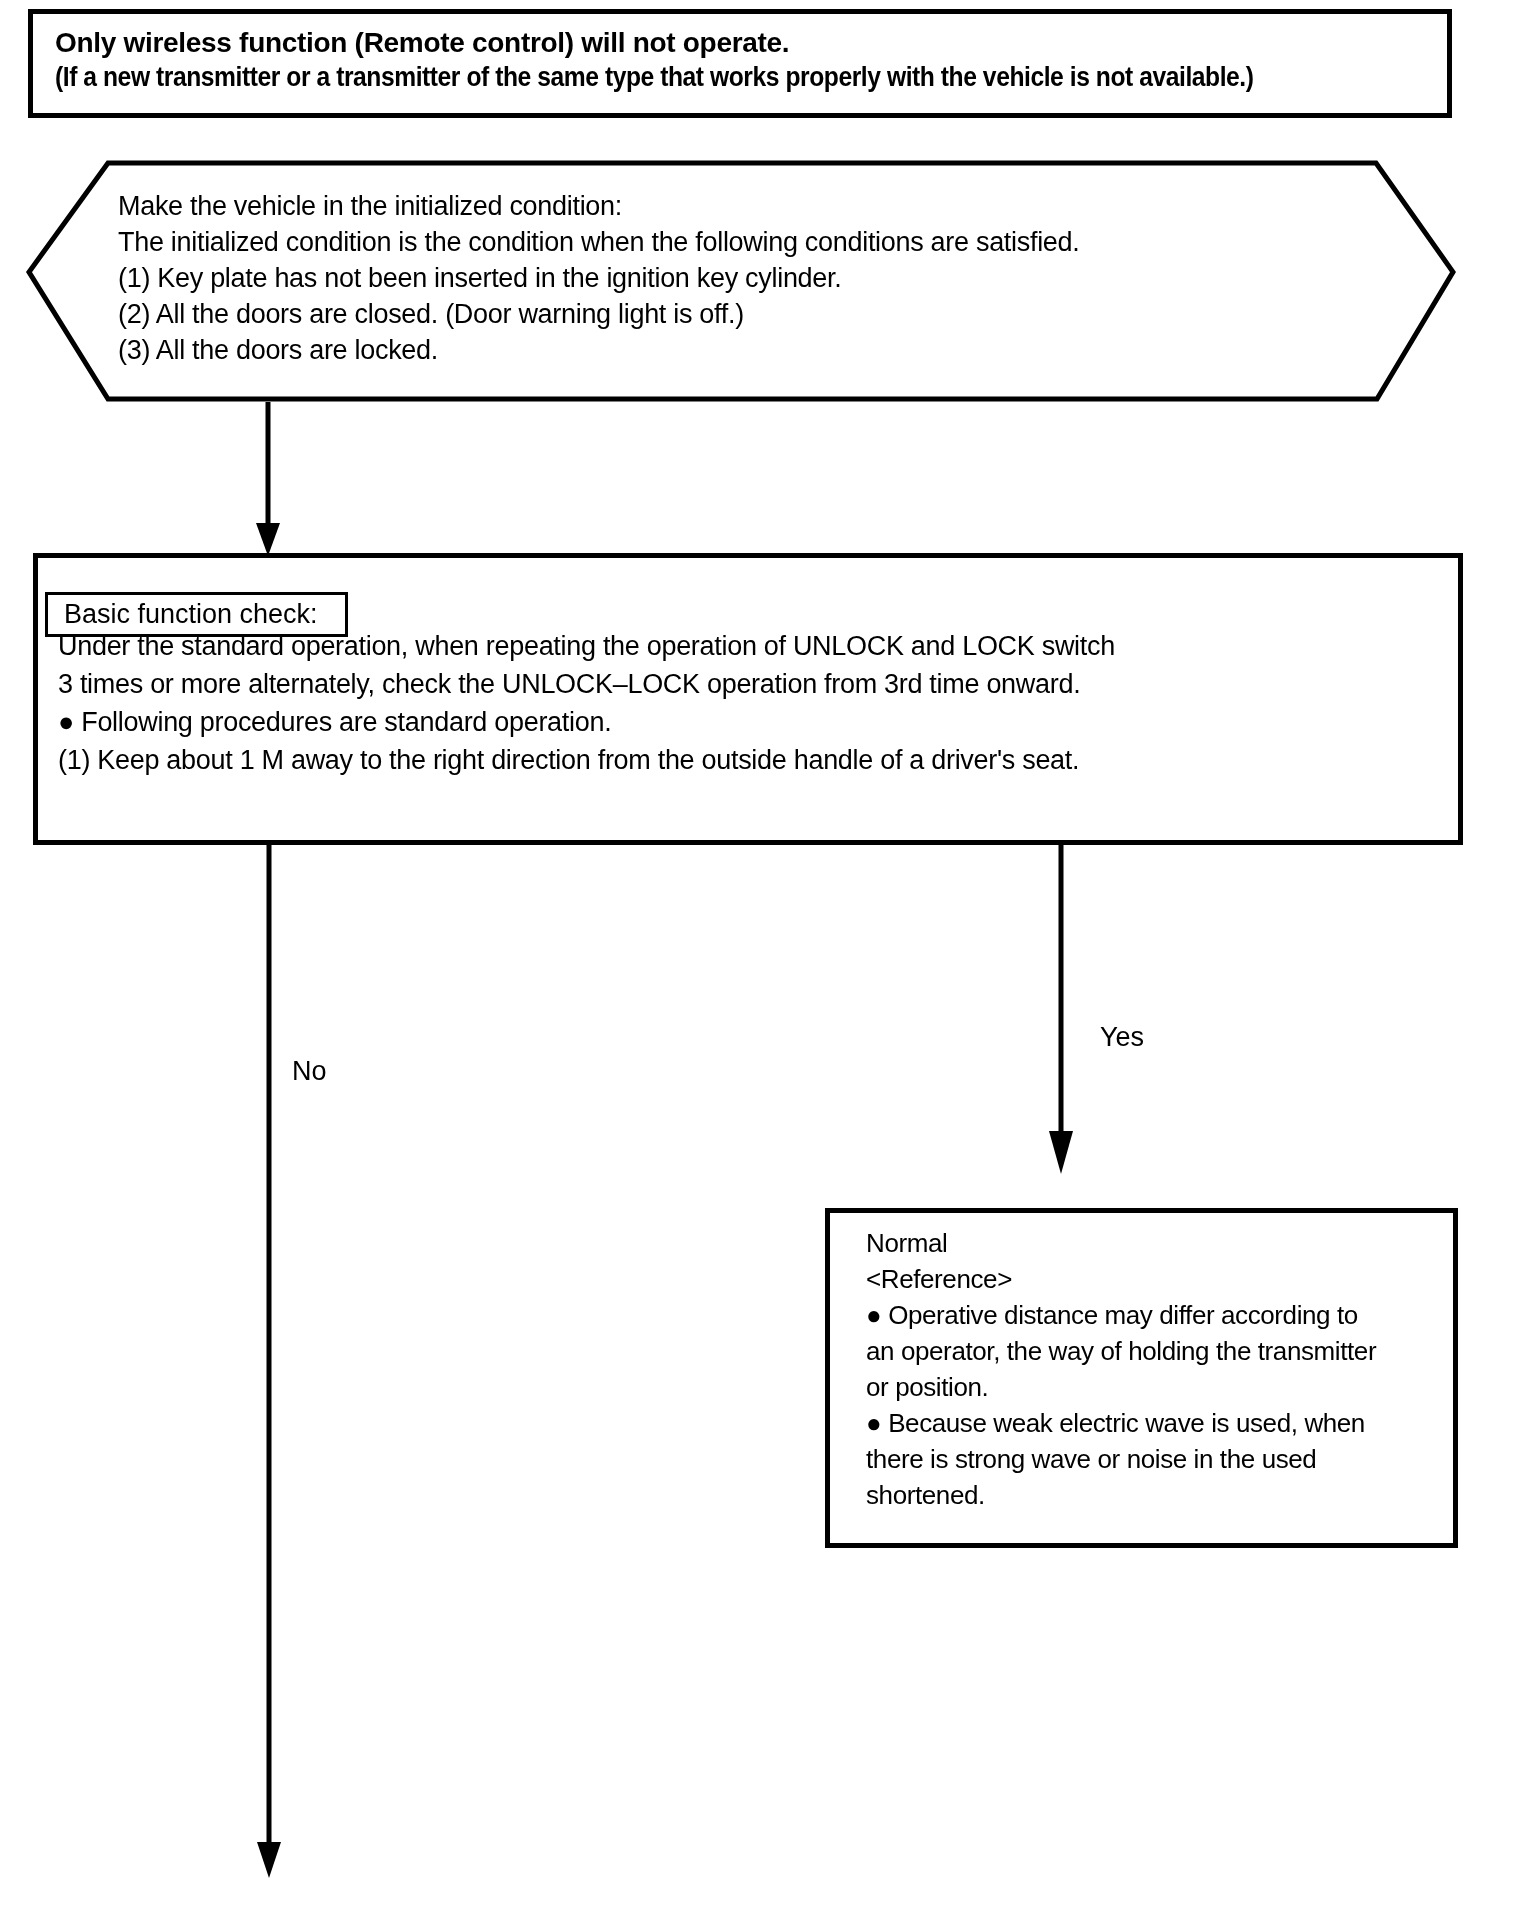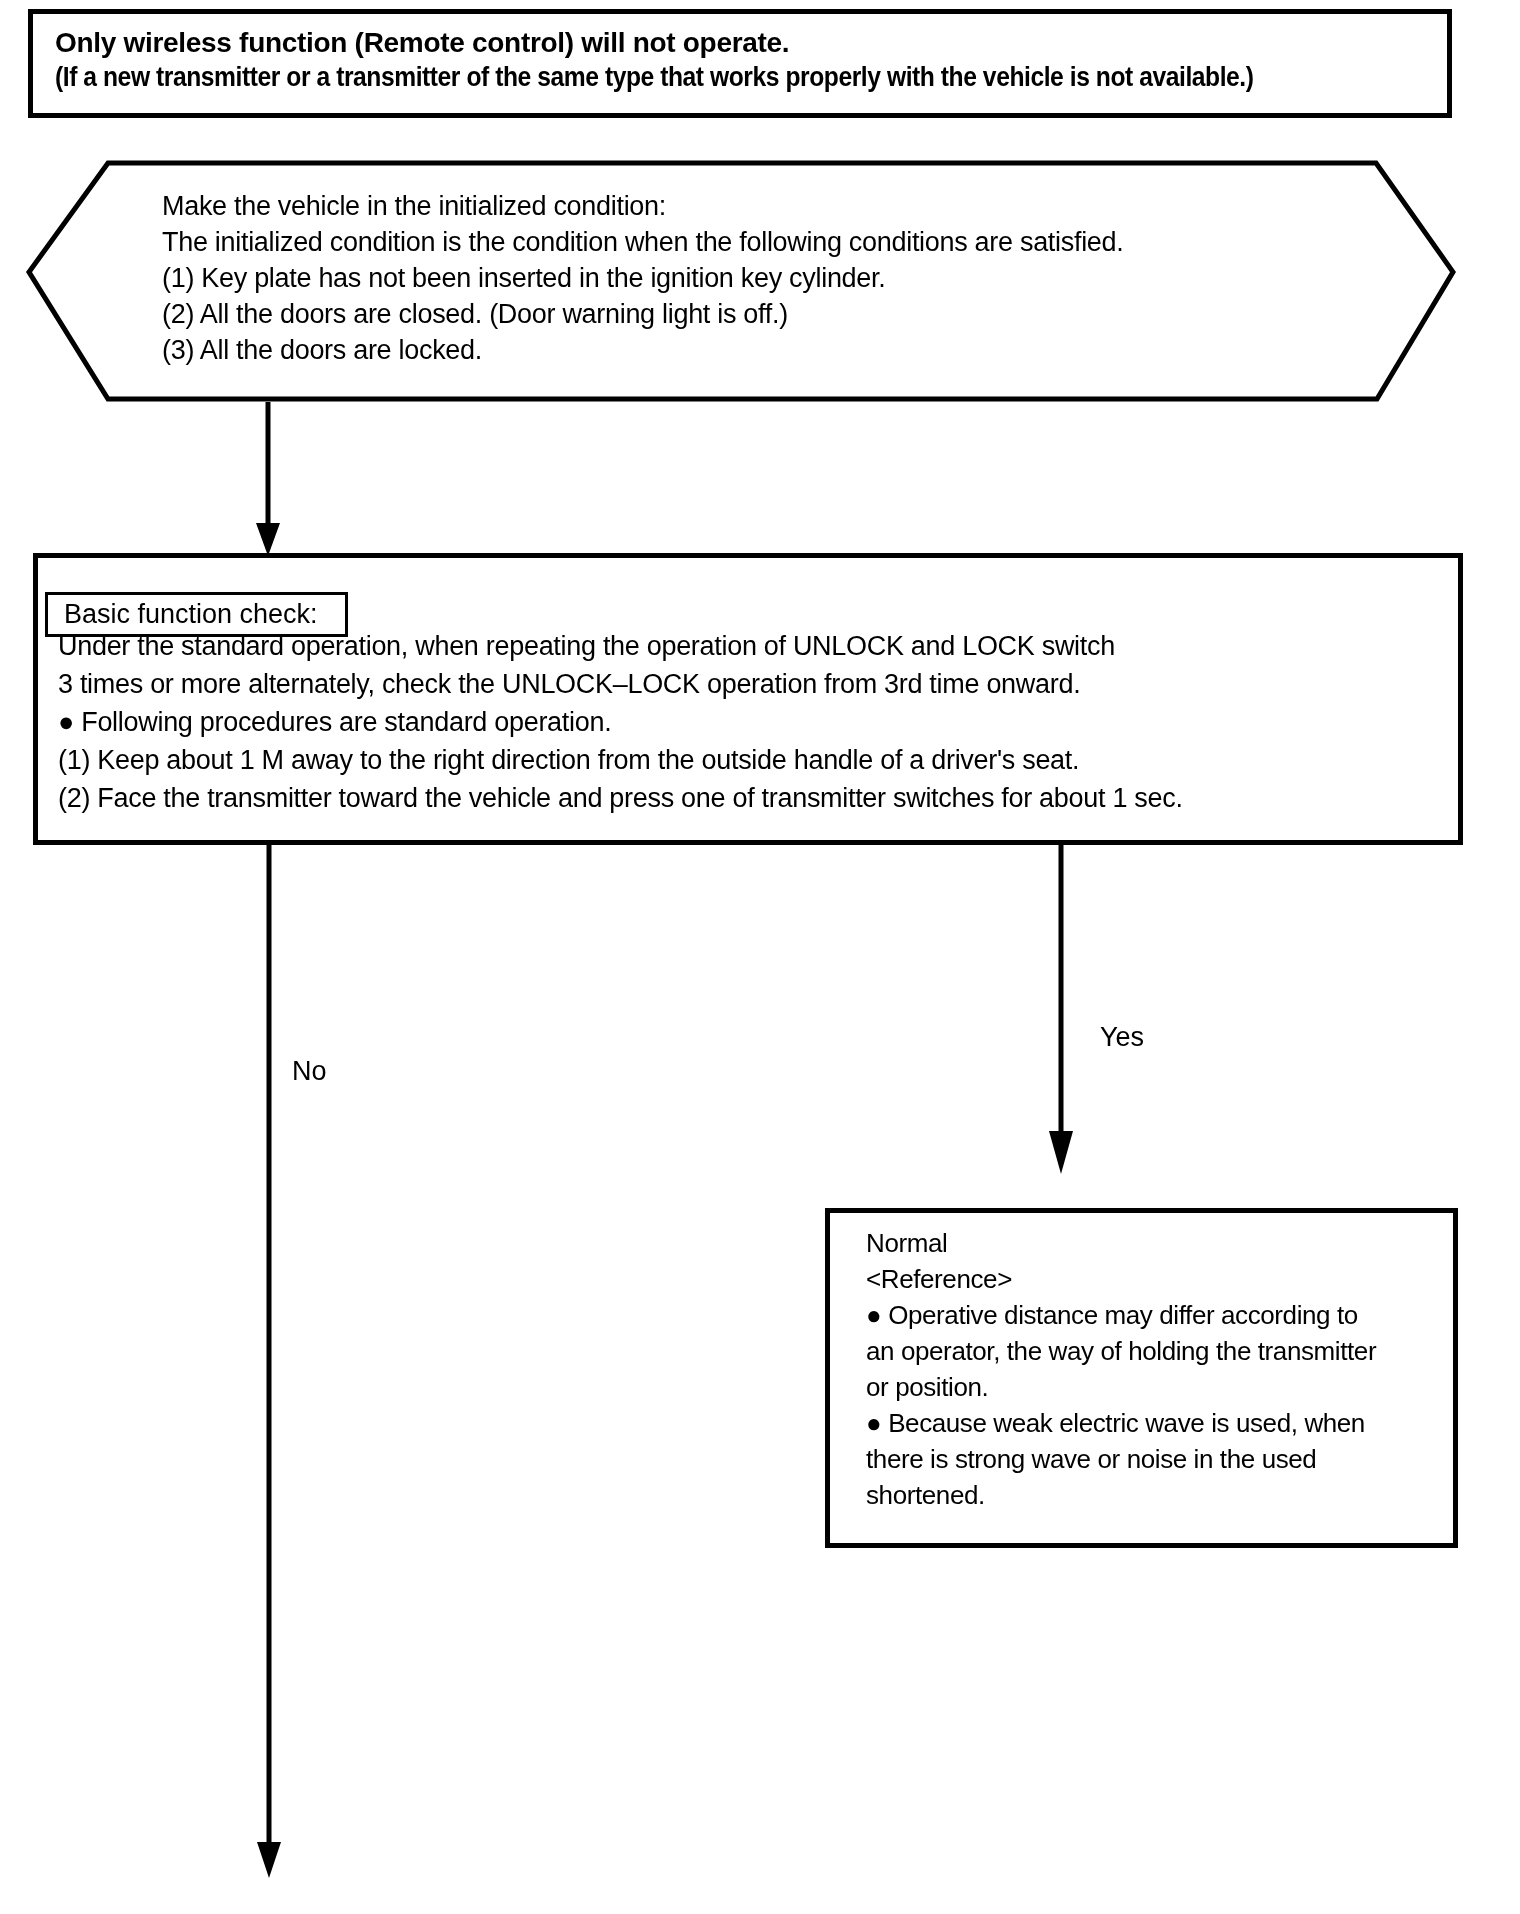--- a/index.html
+++ b/index.html
@@ -25,21 +25,21 @@
   }
   .t2 {
     font-size: 28px; font-weight: bold; line-height: 34px;
     letter-spacing: -0.5px; white-space: nowrap;
     transform: scaleX(0.88); transform-origin: 0 0;
   }
 
   
   .hex-text {
     position: absolute; left: 118px; top: 188px;
-    font-size: 27px; line-height: 36px; letter-spacing: -0.3px; white-space: nowrap; margin-left: 44px;
+    font-size: 27px; line-height: 36px; letter-spacing: -0.3px; white-space: nowrap;
   }
 
   
   .basic-box { left: 33px; top: 553px; width: 1430px; height: 292px; }
   .label-box {
     position: absolute; left: 45px; top: 592px; width: 303px; height: 45px;
     border: 3px solid #000; box-sizing: border-box; background: #fff;
     font-size: 27px; line-height: 39px; padding-left: 16px; white-space: nowrap;
   }
   .basic-text {
@@ -95,21 +95,20 @@
 
   <div class="box basic-box"></div>
   <div class="label-box">
     <span>Basic function check:</span>
   </div>
   <div class="basic-text">
     <div>Under the standard operation, when repeating the operation of UNLOCK and LOCK switch</div>
     <div>3 times or more alternately, check the UNLOCK–LOCK operation from 3rd time onward.</div>
     <div>● Following procedures are standard operation.</div>
     <div>(1) Keep about 1 M away to the right direction from the outside handle of a driver's seat.</div>
-    <div>(2) Face the transmitter toward the vehicle and press one of transmitter switches for about 1 sec.</div>
   </div>
 
   <div class="branch-label no-label">No</div>
   <div class="branch-label yes-label">Yes</div>
 
   <div class="box normal-box">
     <div class="inner">
       <div>Normal</div>
       <div>&lt;Reference&gt;</div>
       <div>● Operative distance may differ according to</div>

